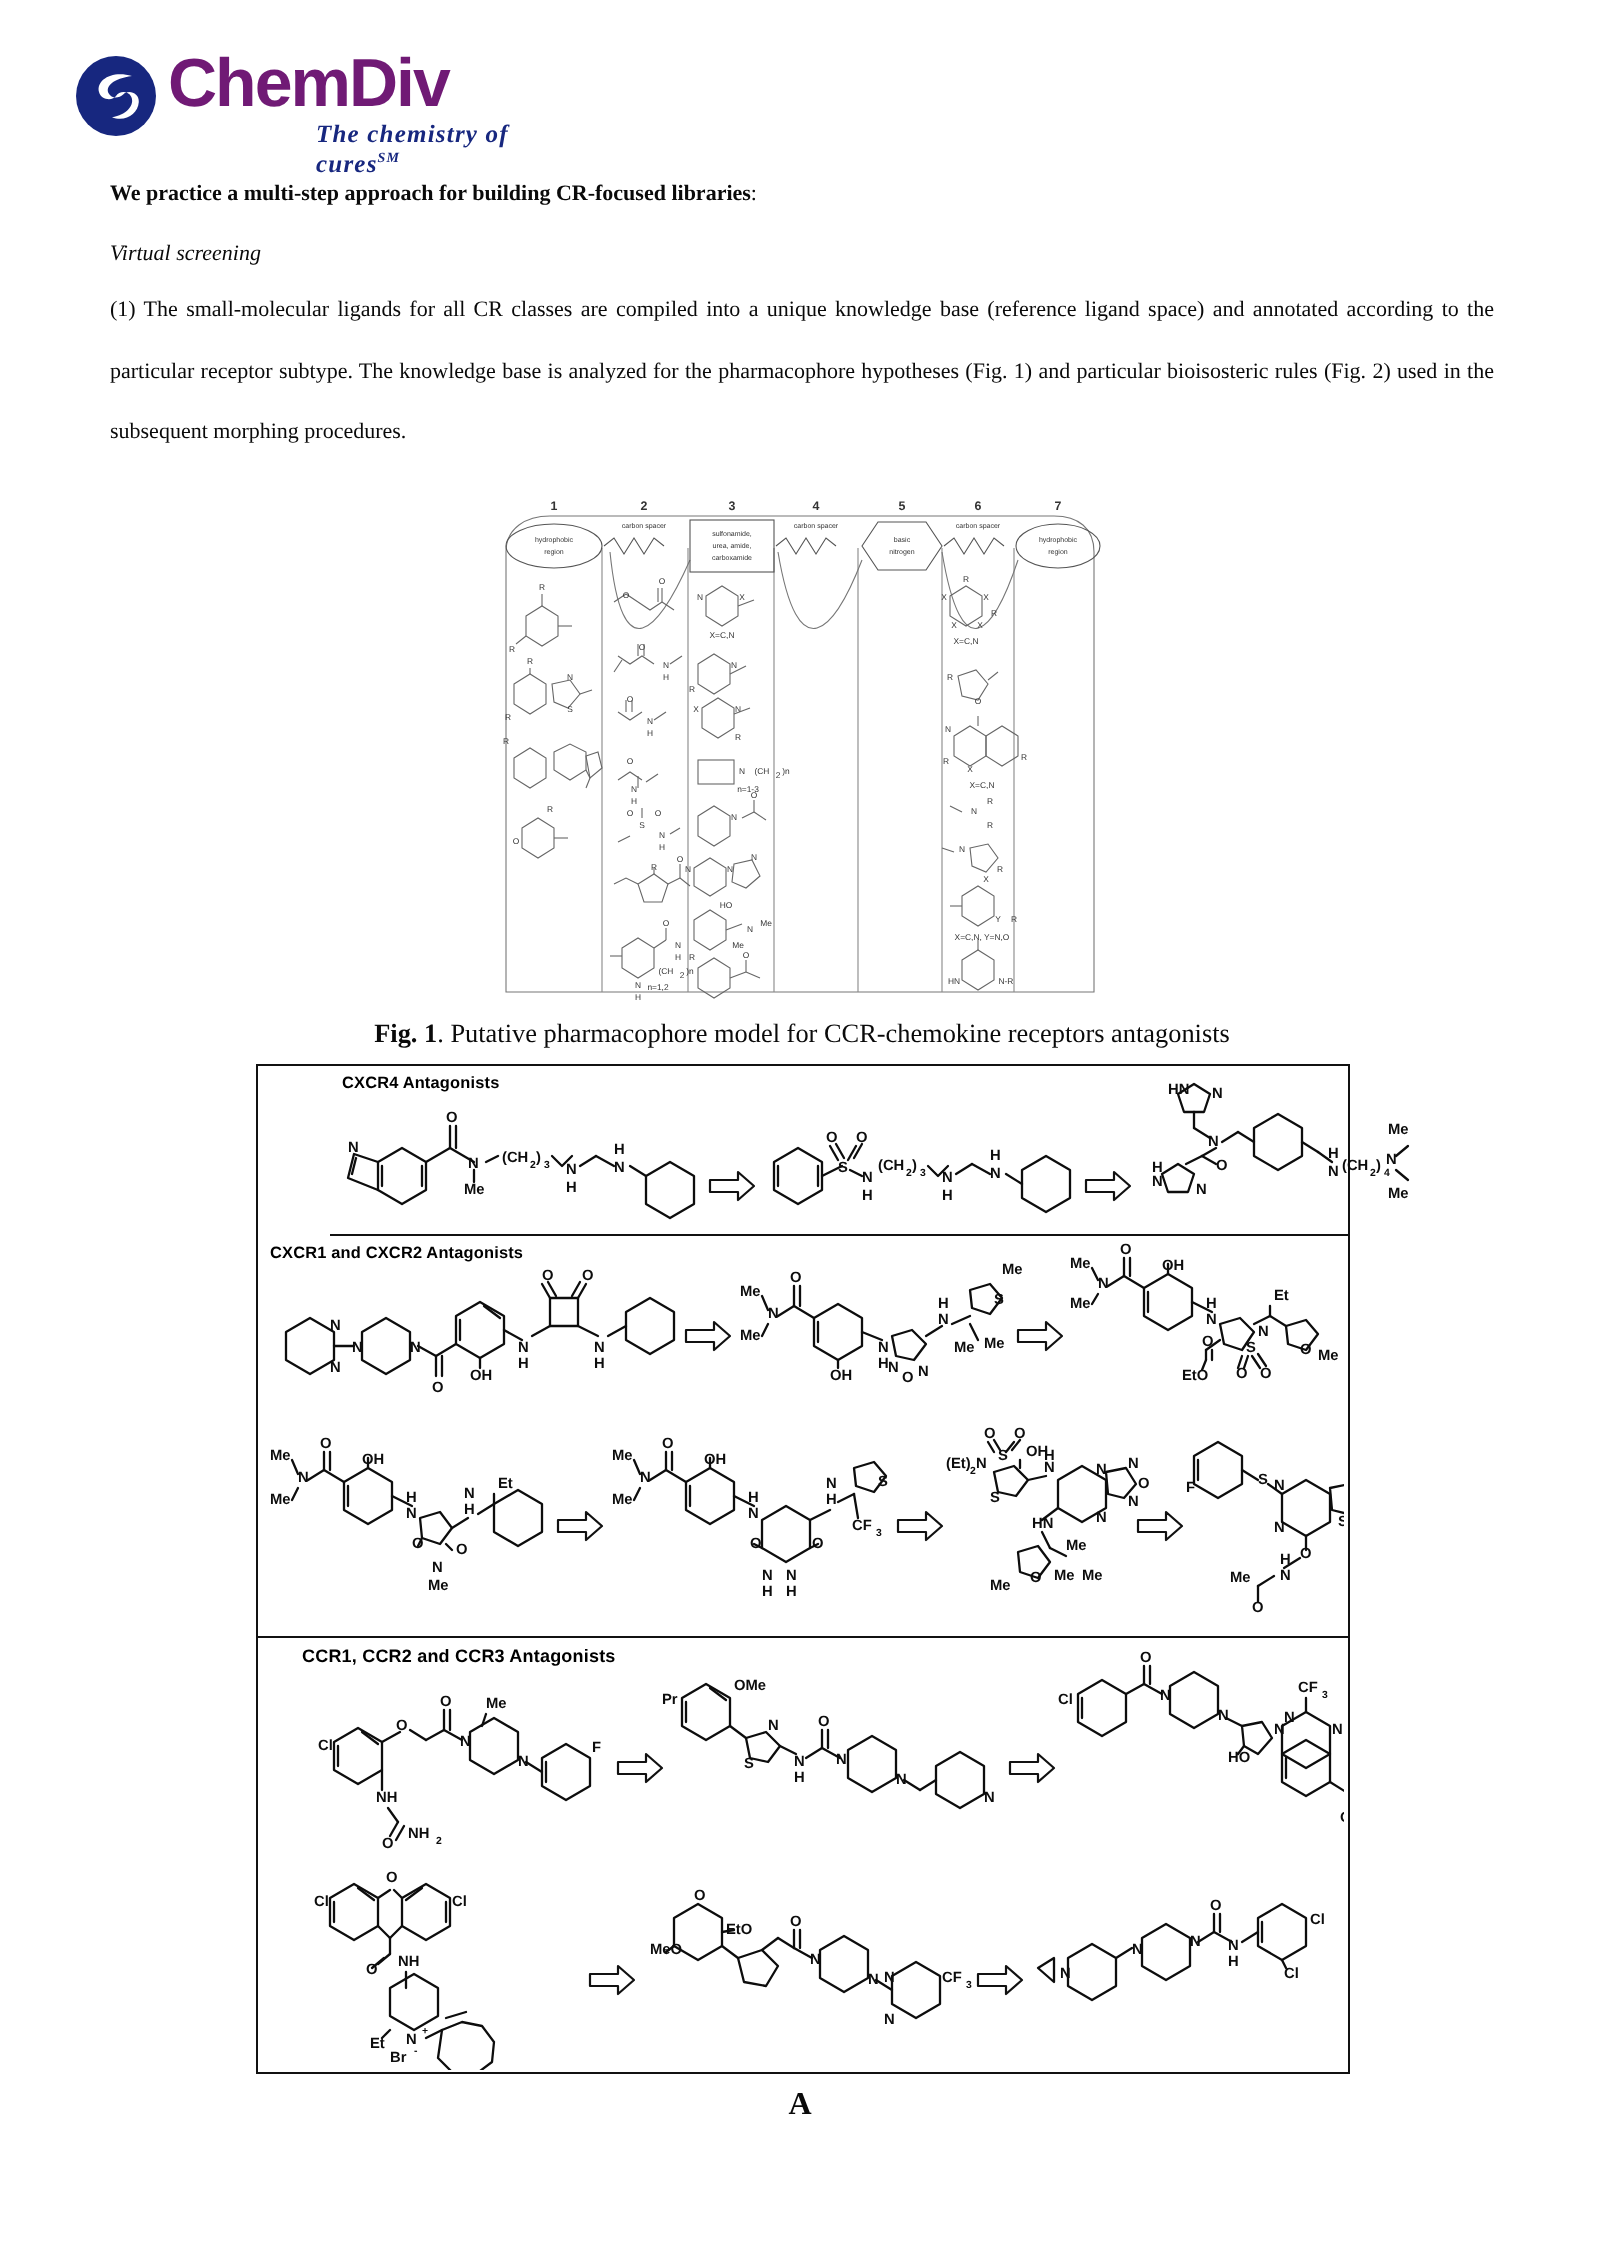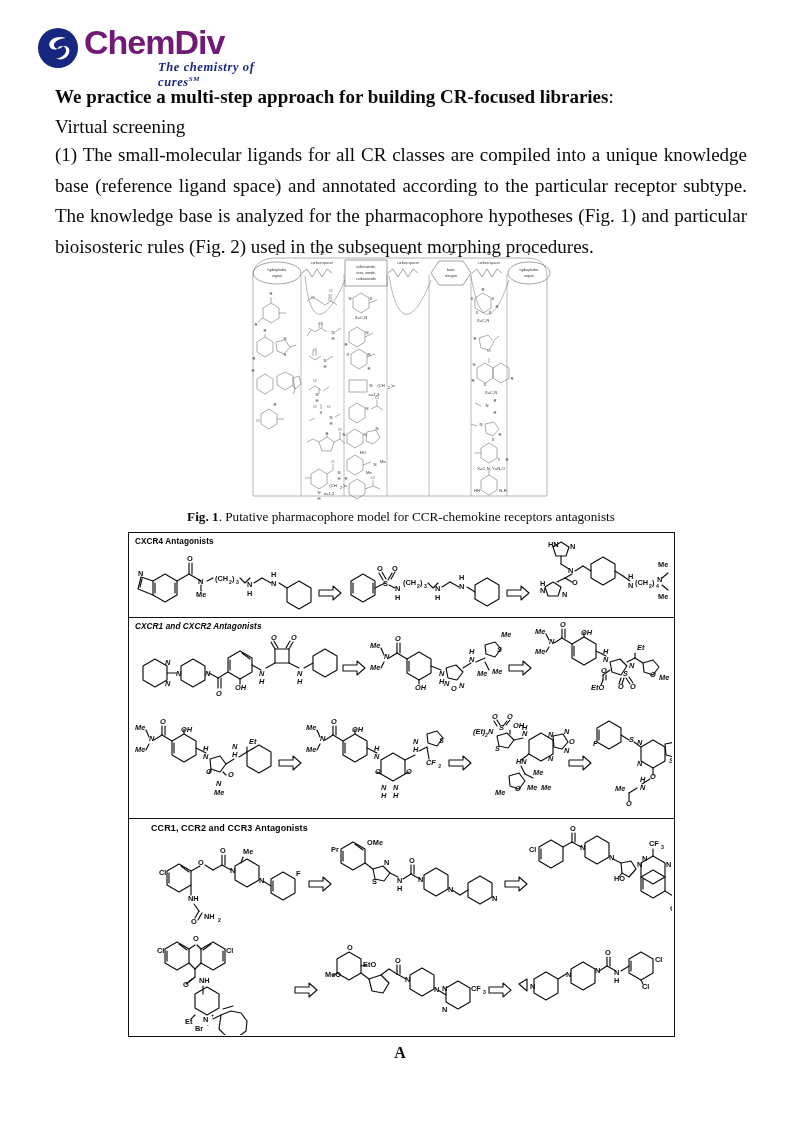--- a/index.html
+++ b/index.html
@@ -7,41 +7,41 @@
   .page{position:absolute;inset:0;width:800px;height:1131px;overflow:hidden;background:#fff;}
 
   
   .logo{position:absolute;left:36px;top:22px;width:240px;height:56px;}
   .logo-mark{position:absolute;left:0;top:4px;width:44px;height:44px;}
   .logo-word{position:absolute;left:48px;top:0px;font-family:"Liberation Sans",sans-serif;font-weight:bold;font-size:34px;letter-spacing:-1px;color:#701a75;line-height:40px;}
   .logo-tag{position:absolute;left:82px;top:38px;font-family:"Liberation Serif",serif;font-style:italic;font-weight:bold;font-size:12.5px;color:#17277f;letter-spacing:.6px;margin-left:40px;}
   .logo-tm{font-size:7px;vertical-align:super;}
 
   
-  .txt{position:absolute;left:55px;width:692px;font-size:19px;line-height:30.5px;text-align:justify;}
+  .txt{position:absolute;left:55px;width:692px;font-size:11px;line-height:30.5px;text-align:justify;}
   .t-head{top:82px;font-weight:bold;}
   .t-head .nb{font-weight:normal;}
-  .t-ital{top:112px;}
+  .t-ital{top:112px;font-style:italic;}
   .t-para{top:140px;}
 
   
   .fig1{position:absolute;left:249px;top:246px;width:302px;height:256px;}
   .fig1 svg{display:block;}
   .fig1cap{position:absolute;left:55px;top:509px;width:692px;text-align:center;font-size:13.2px;}
   .fig1cap b{font-weight:bold;margin-top:13px;}
 
   
   .scheme{position:absolute;left:128px;top:532px;width:545px;height:503px;border:1.4px solid #111;background:#fff;}
   .pane{position:relative;border-bottom:1.4px solid #111;}
   .pane:last-child{border-bottom:none;}
   .pane-title{position:absolute;left:6px;top:4px;font-family:"Liberation Sans",sans-serif;font-weight:bold;font-size:8.2px;letter-spacing:.1px;color:#000;}
   .pane-body{position:absolute;left:0;right:0;top:0;bottom:0;}
   .pane-body svg{display:block;}
-  .pane-a{height:84px;}
-  .pane-b{height:200px;font-style:italic;}
+  .pane-a{height:84px;margin-left:36px;}
+  .pane-b{height:200px;}
   .pane-c{height:216px;}
 
   .pagelabel{position:absolute;left:0;top:1044px;width:800px;text-align:center;font-size:16px;font-weight:bold;}
 
   
   .chem{stroke:#0d0d0d;stroke-width:1.15;fill:none;stroke-linecap:round;stroke-linejoin:round;}
   .chem text{font-family:"Liberation Sans",sans-serif;fill:#0d0d0d;stroke:none;font-weight:bold;}
   .lbl{font-size:7.4px;}
   .lbl-s{font-size:5.2px;}
   .fig1svg{stroke:#555;stroke-width:.55;fill:none;}

